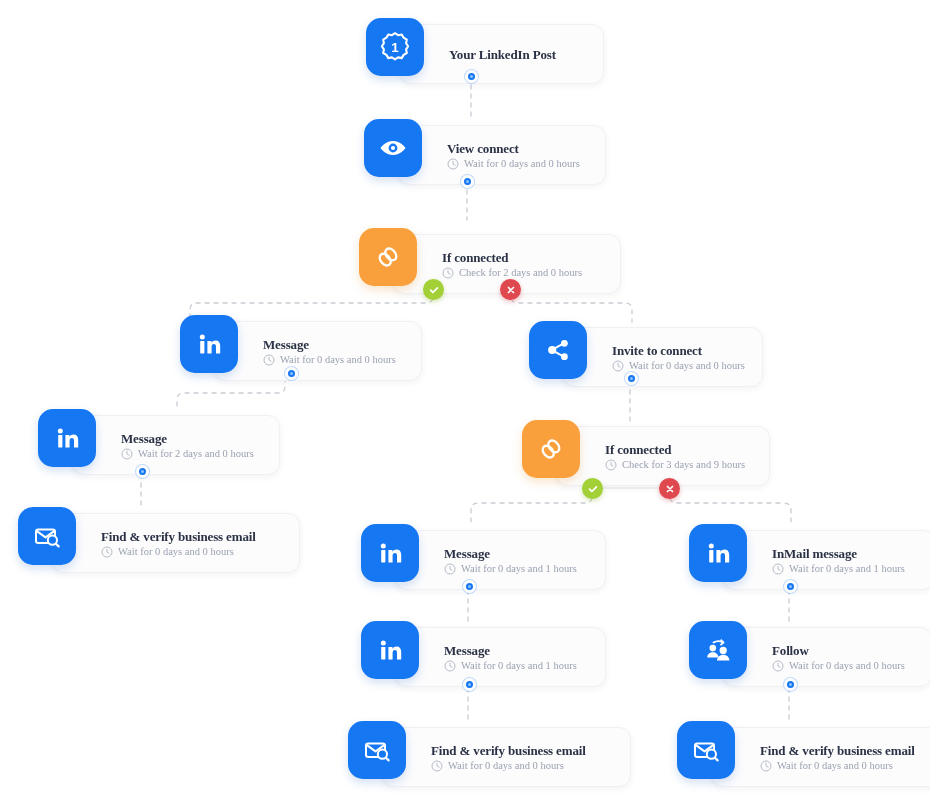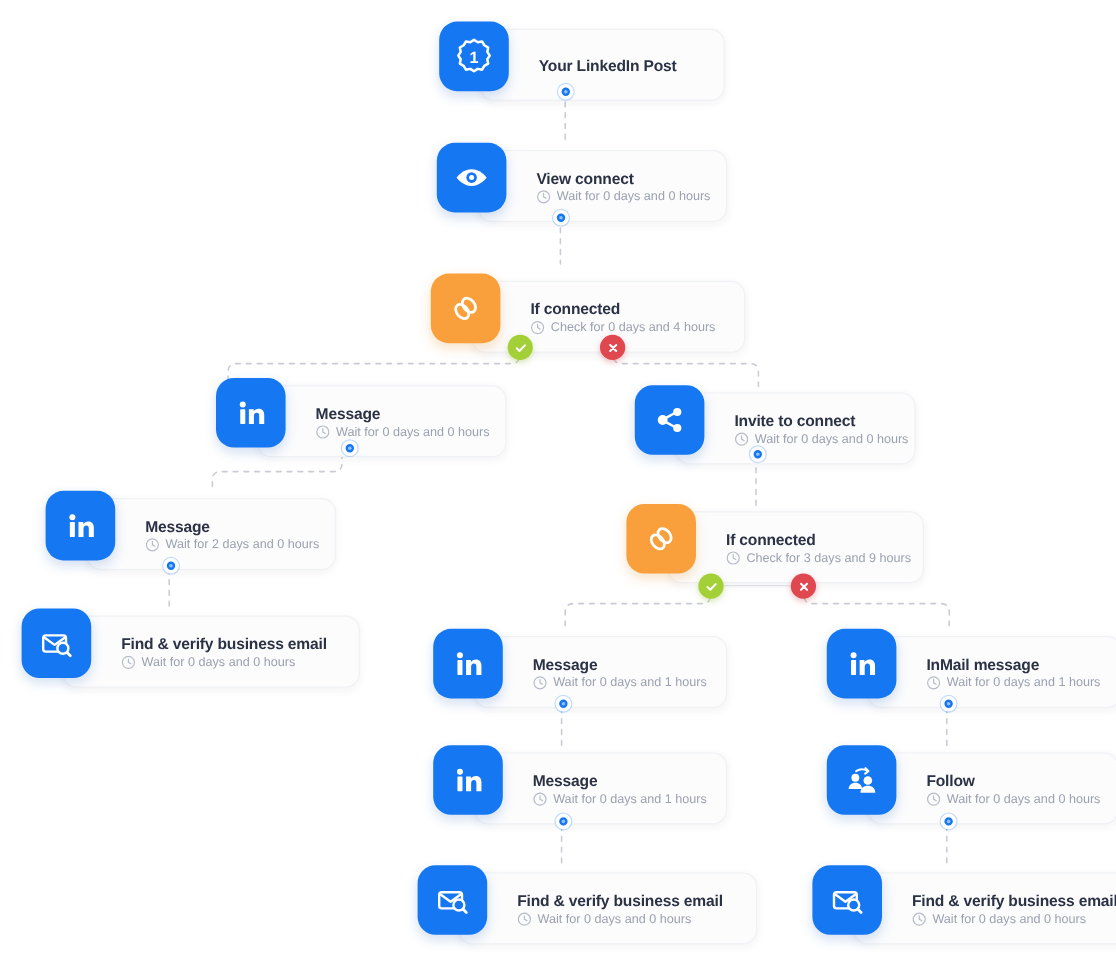--- a/index.html
+++ b/index.html
@@ -41,20 +41,21 @@
     background: #fcfcfd;
     border: 1px solid #f0f1f4;
     border-radius: 12px;
     box-shadow: 0 2px 7px rgba(28,40,64,0.055);
     display: flex;
     flex-direction: column;
     justify-content: center;
     padding-left: 48px;
     padding-right: 16px;
     box-sizing: border-box;
+    font-family: Liberation Serif, serif;
   }
   .node-tile {
     position: relative;
     z-index: 3;
     width: 58px;
     height: 58px;
     border-radius: 15px;
     display: flex;
     align-items: center;
     justify-content: center;
@@ -193,21 +194,21 @@
   </div>
 
   <div class="node" style="left:359px; top:228px;">
     <div class="node-card" style="width:228px;">
       <div class="node-title">If connected</div>
       <div class="node-sub">
         <svg class="clock-icon" width="12" height="12" viewBox="0 0 12 12">
           <circle cx="6" cy="6" r="5" fill="none" stroke="#b6bcc8" stroke-width="1"></circle>
           <path d="M6 3.2 L6 6 L8.1 7.2" fill="none" stroke="#b6bcc8" stroke-width="1" stroke-linecap="round"></path>
         </svg>
-        <span>Check for 0 days and 4 hours</span>
+        <span>Check for 2 days and 0 hours</span>
       </div>
     </div>
     <div class="node-tile orange">
       <svg width="32" height="32" viewBox="0 0 32 32">
         <g fill="none" stroke="#ffffff" stroke-width="2.3">
           <ellipse cx="13.2" cy="18.6" rx="4.6" ry="6.6" transform="rotate(-40 13.2 18.6)"></ellipse>
           <ellipse cx="18.8" cy="13.4" rx="4.6" ry="6.6" transform="rotate(-40 18.8 13.4)"></ellipse>
         </g>
       </svg>
     </div>

